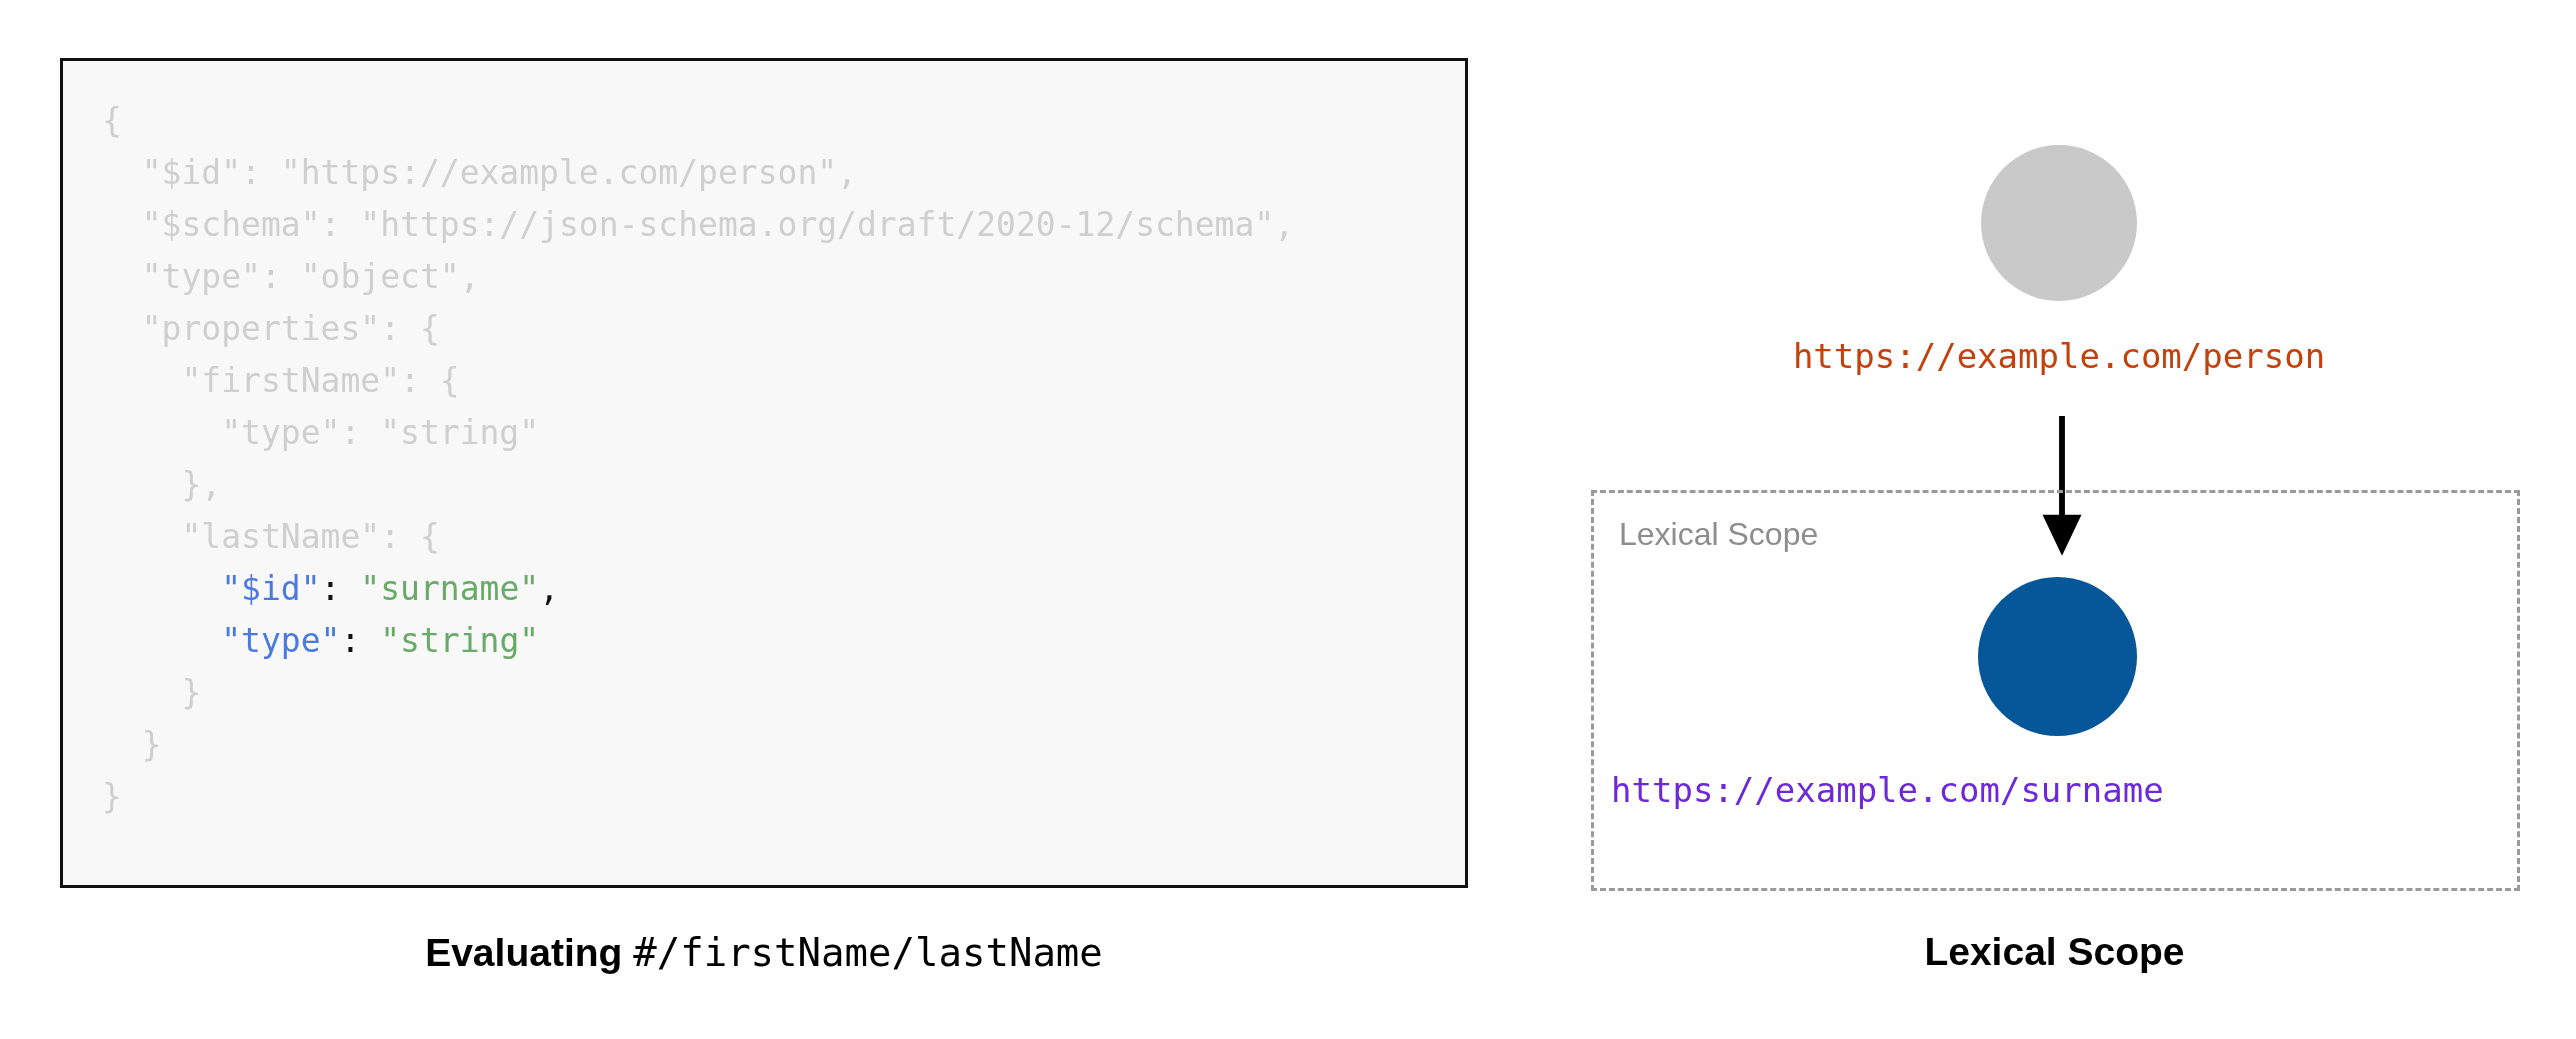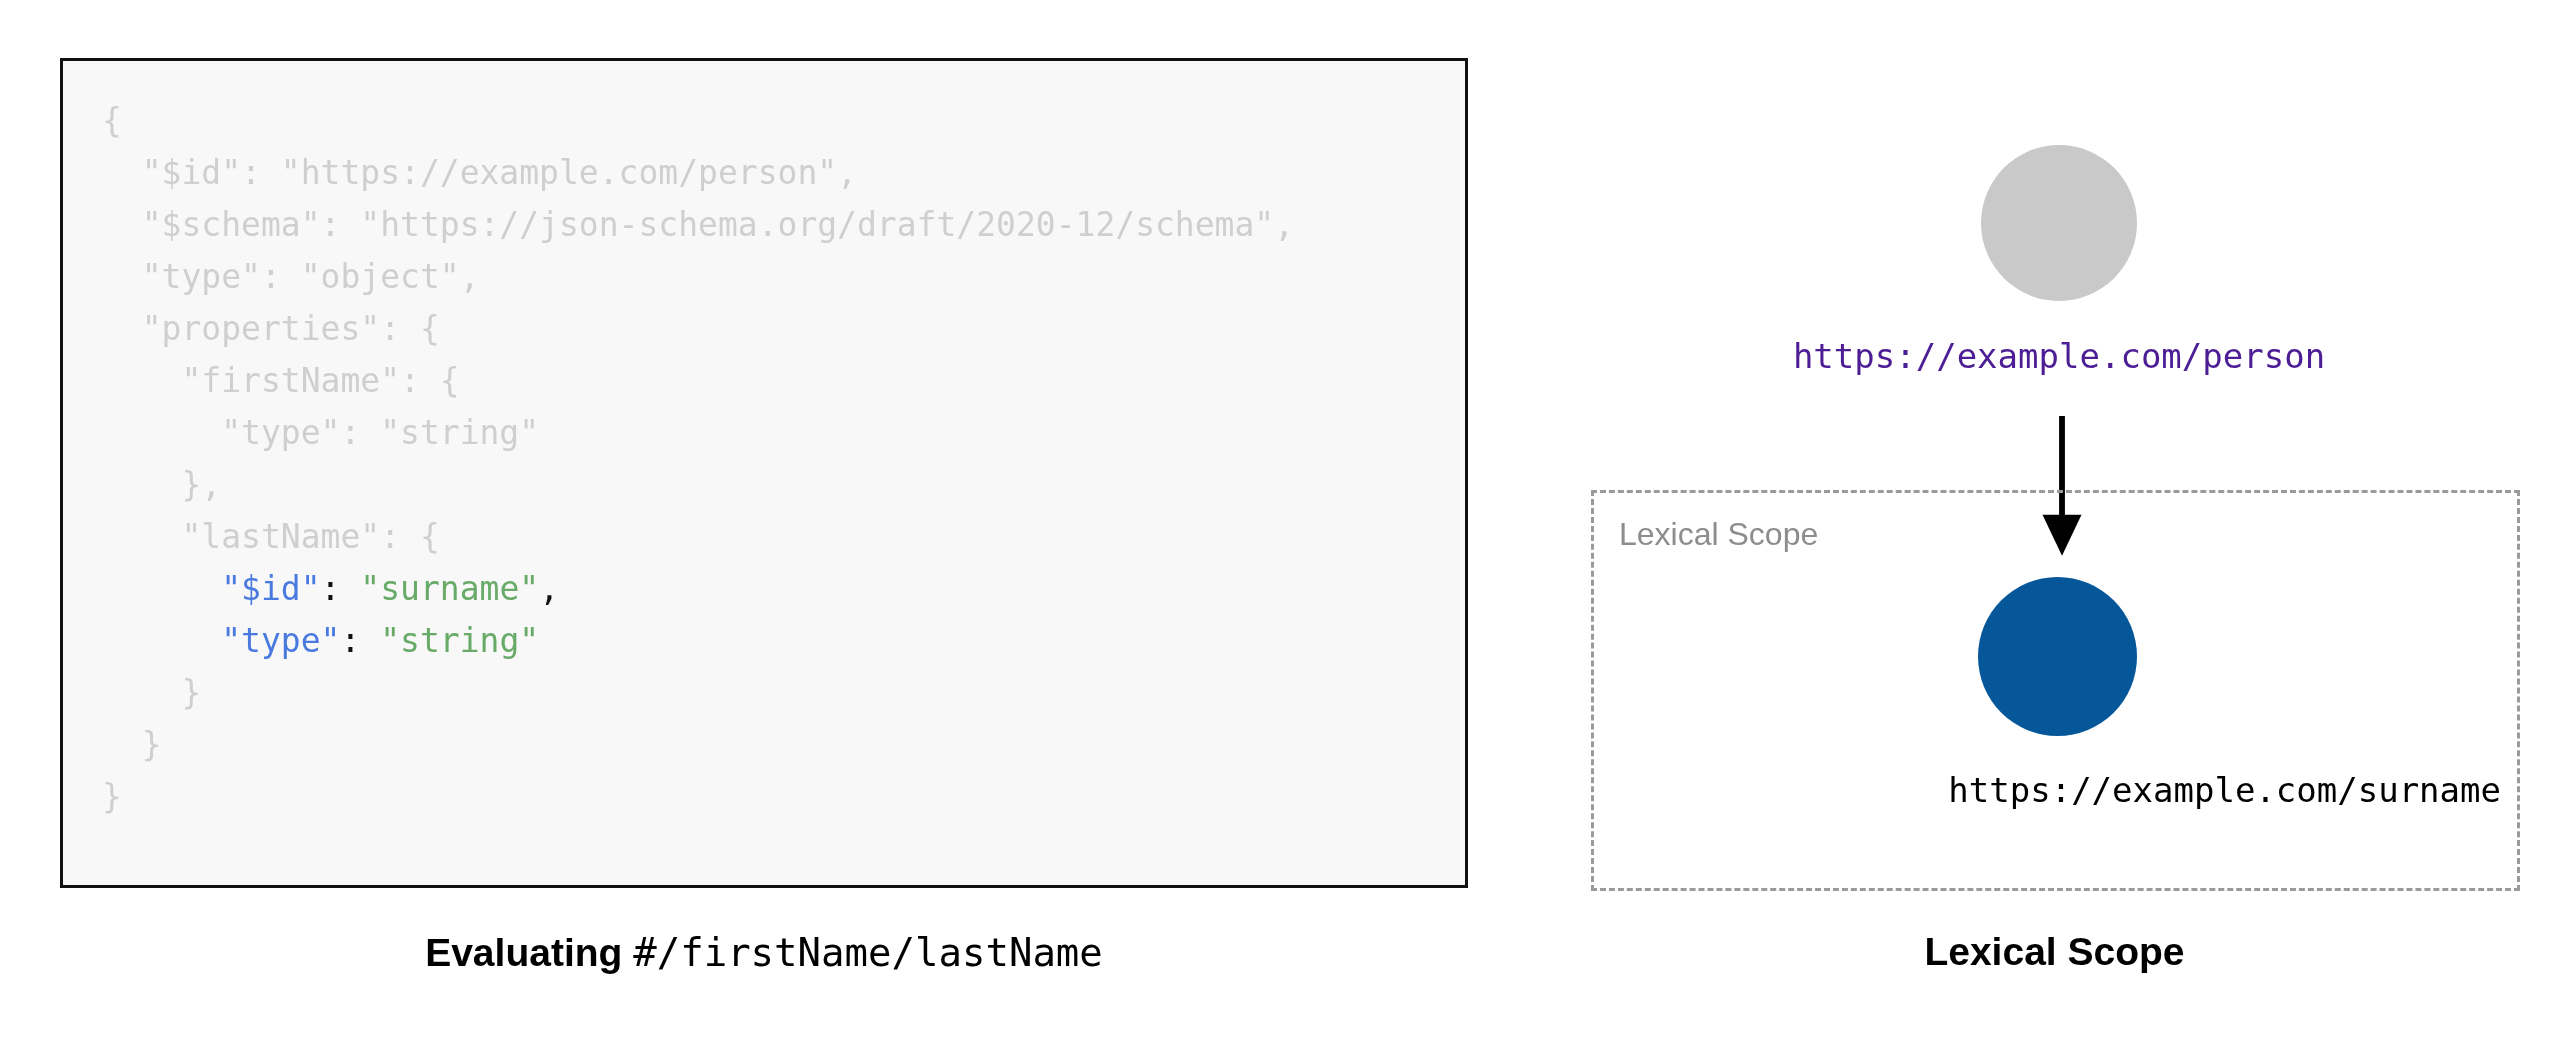--- a/index.html
+++ b/index.html
@@ -97,21 +97,21 @@
     background: #c9c9c9;
   }
   #root-node-label {
     position: absolute;
     left: 104px;
     top: 336px;
     width: 844px;
     text-align: center;
     font-family: "DejaVu Sans Mono", "Liberation Mono", monospace;
     font-size: 34px;
-    color: #4c1d95;
+    color: #c2410c;
     white-space: nowrap;
   }
 
   
   #scope-arrow {
     position: absolute;
     left: 477px;
     top: 416px;
     width: 104px;
     height: 143px;
@@ -146,24 +146,24 @@
     width: 159px;
     height: 159px;
     border-radius: 50%;
     background: #06569a;
   }
   #scope-node-label {
     position: absolute;
     left: 78px;
     top: 770px;
     width: 890px;
-    text-align: right;
+    text-align: left;
     font-family: "DejaVu Sans Mono", "Liberation Mono", monospace;
     font-size: 34px;
-    color: #000000;
+    color: #6d28d9;
     white-space: nowrap;
   }
 
   #right-caption {
     position: absolute;
     left: 0px;
     top: 930px;
     width: 1043px;
     text-align: center;
     font-family: "Liberation Sans", sans-serif;

